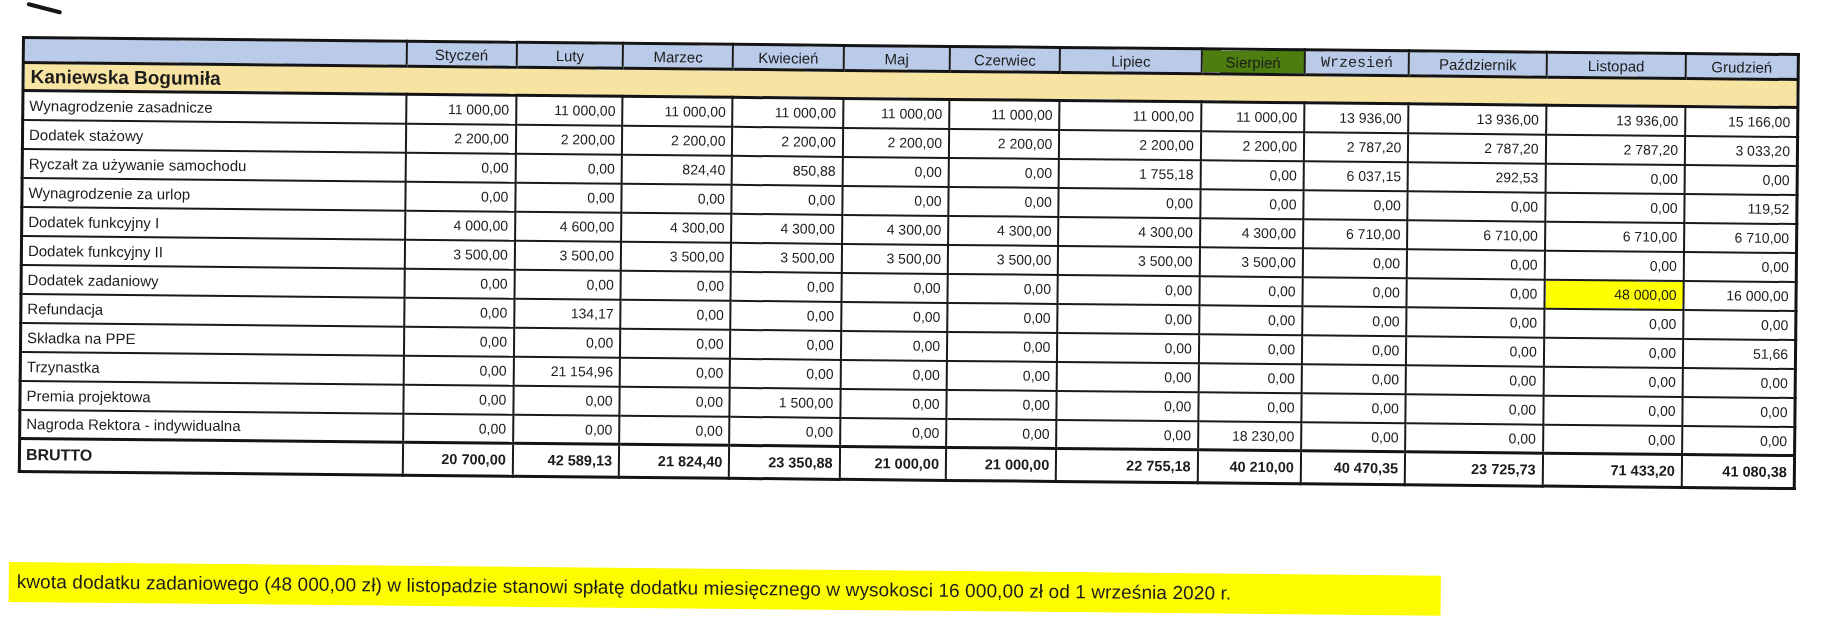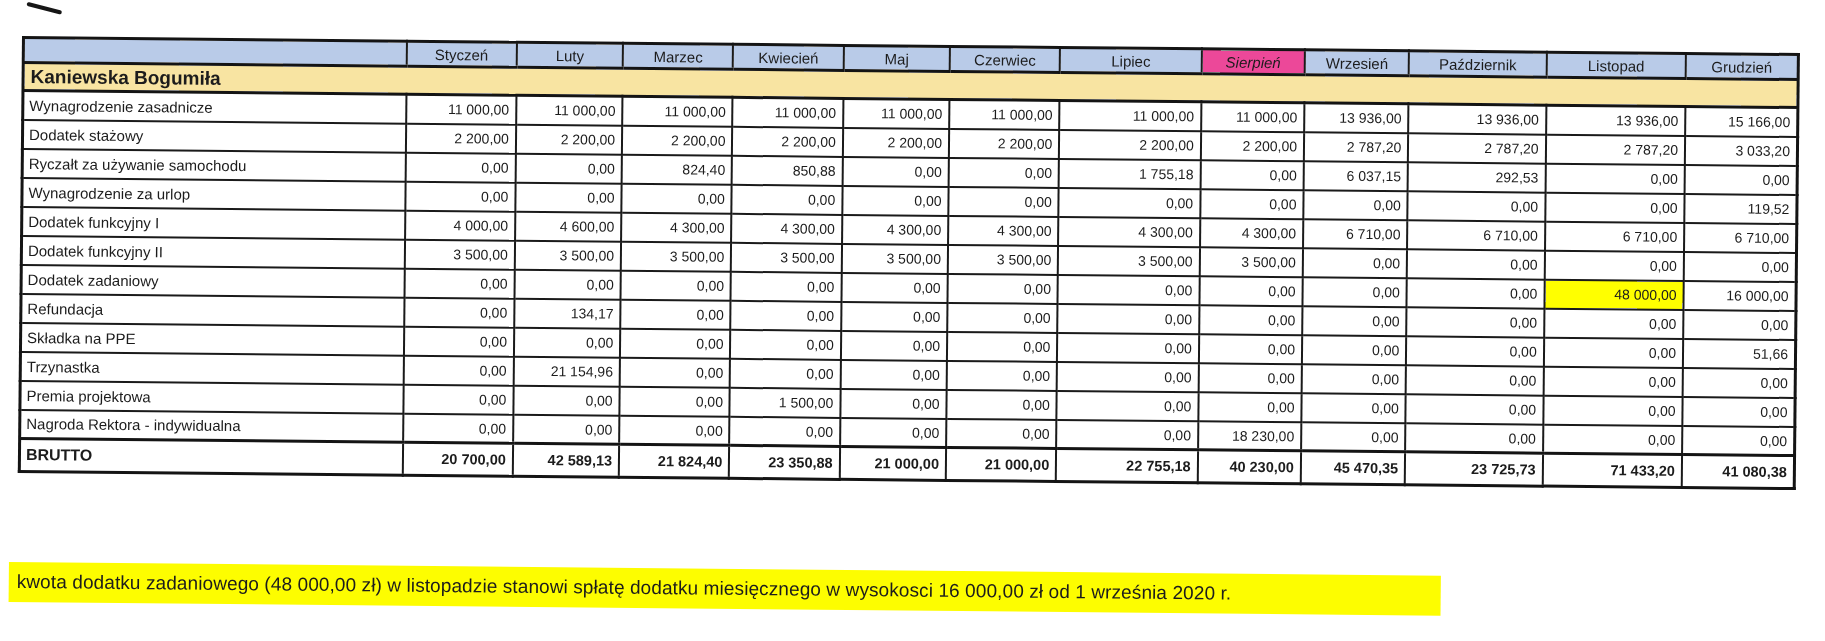--- a/index.html
+++ b/index.html
@@ -73,22 +73,22 @@
     <thead>
       <tr id="month-header-row">
         <th class="corner" style="background: rgb(185, 203, 232);"></th>
       <th style="background: rgb(185, 203, 232);">Styczeń</th>
           <th style="background: rgb(185, 203, 232);">Luty</th>
           <th style="background: rgb(185, 203, 232);">Marzec</th>
           <th style="background: rgb(185, 203, 232);">Kwiecień</th>
           <th style="background: rgb(185, 203, 232);">Maj</th>
           <th style="background: rgb(185, 203, 232);">Czerwiec</th>
           <th style="background: rgb(185, 203, 232);">Lipiec</th>
-          <th style="background: #ec4899; font-style: italic;">Sierpień</th>
-          <th style="background: rgb(185, 203, 232);">Wrzesień</th>
+          <th style="background: #4d7c0f;">Sierpień</th>
+          <th style="background: rgb(185, 203, 232); font-family: Liberation Mono, monospace;">Wrzesień</th>
           <th style="background: rgb(185, 203, 232);">Październik</th>
           <th style="background: rgb(185, 203, 232);">Listopad</th>
           <th style="background: rgb(185, 203, 232);">Grudzień</th>
         </tr>
     </thead>
     <tbody id="tbody">
       <tr class="employee-row">
         <td colspan="13" style="background: rgb(248, 228, 162);">Kaniewska Bogumiła</td>
       </tr>
     <tr class="datarow">
@@ -273,22 +273,22 @@
         </tr>
         <tr class="total">
           <td class="rlabel">BRUTTO</td>
           <td class="num">20 700,00</td>
           <td class="num">42 589,13</td>
           <td class="num">21 824,40</td>
           <td class="num">23 350,88</td>
           <td class="num">21 000,00</td>
           <td class="num">21 000,00</td>
           <td class="num">22 755,18</td>
-          <td class="num">40 230,00</td>
-          <td class="num">45 470,35</td>
+          <td class="num">40 210,00</td>
+          <td class="num">40 470,35</td>
           <td class="num">23 725,73</td>
           <td class="num">71 433,20</td>
           <td class="num">41 080,38</td>
         </tr>
       </tbody>
   </table>
 
   <div class="note" style="background: rgb(253, 253, 0);">
     <span>kwota dodatku zadaniowego (48 000,00 zł) w listopadzie stanowi spłatę dodatku miesięcznego w  wysokosci 16 000,00 zł od 1 września 2020 r.</span>
   </div>

